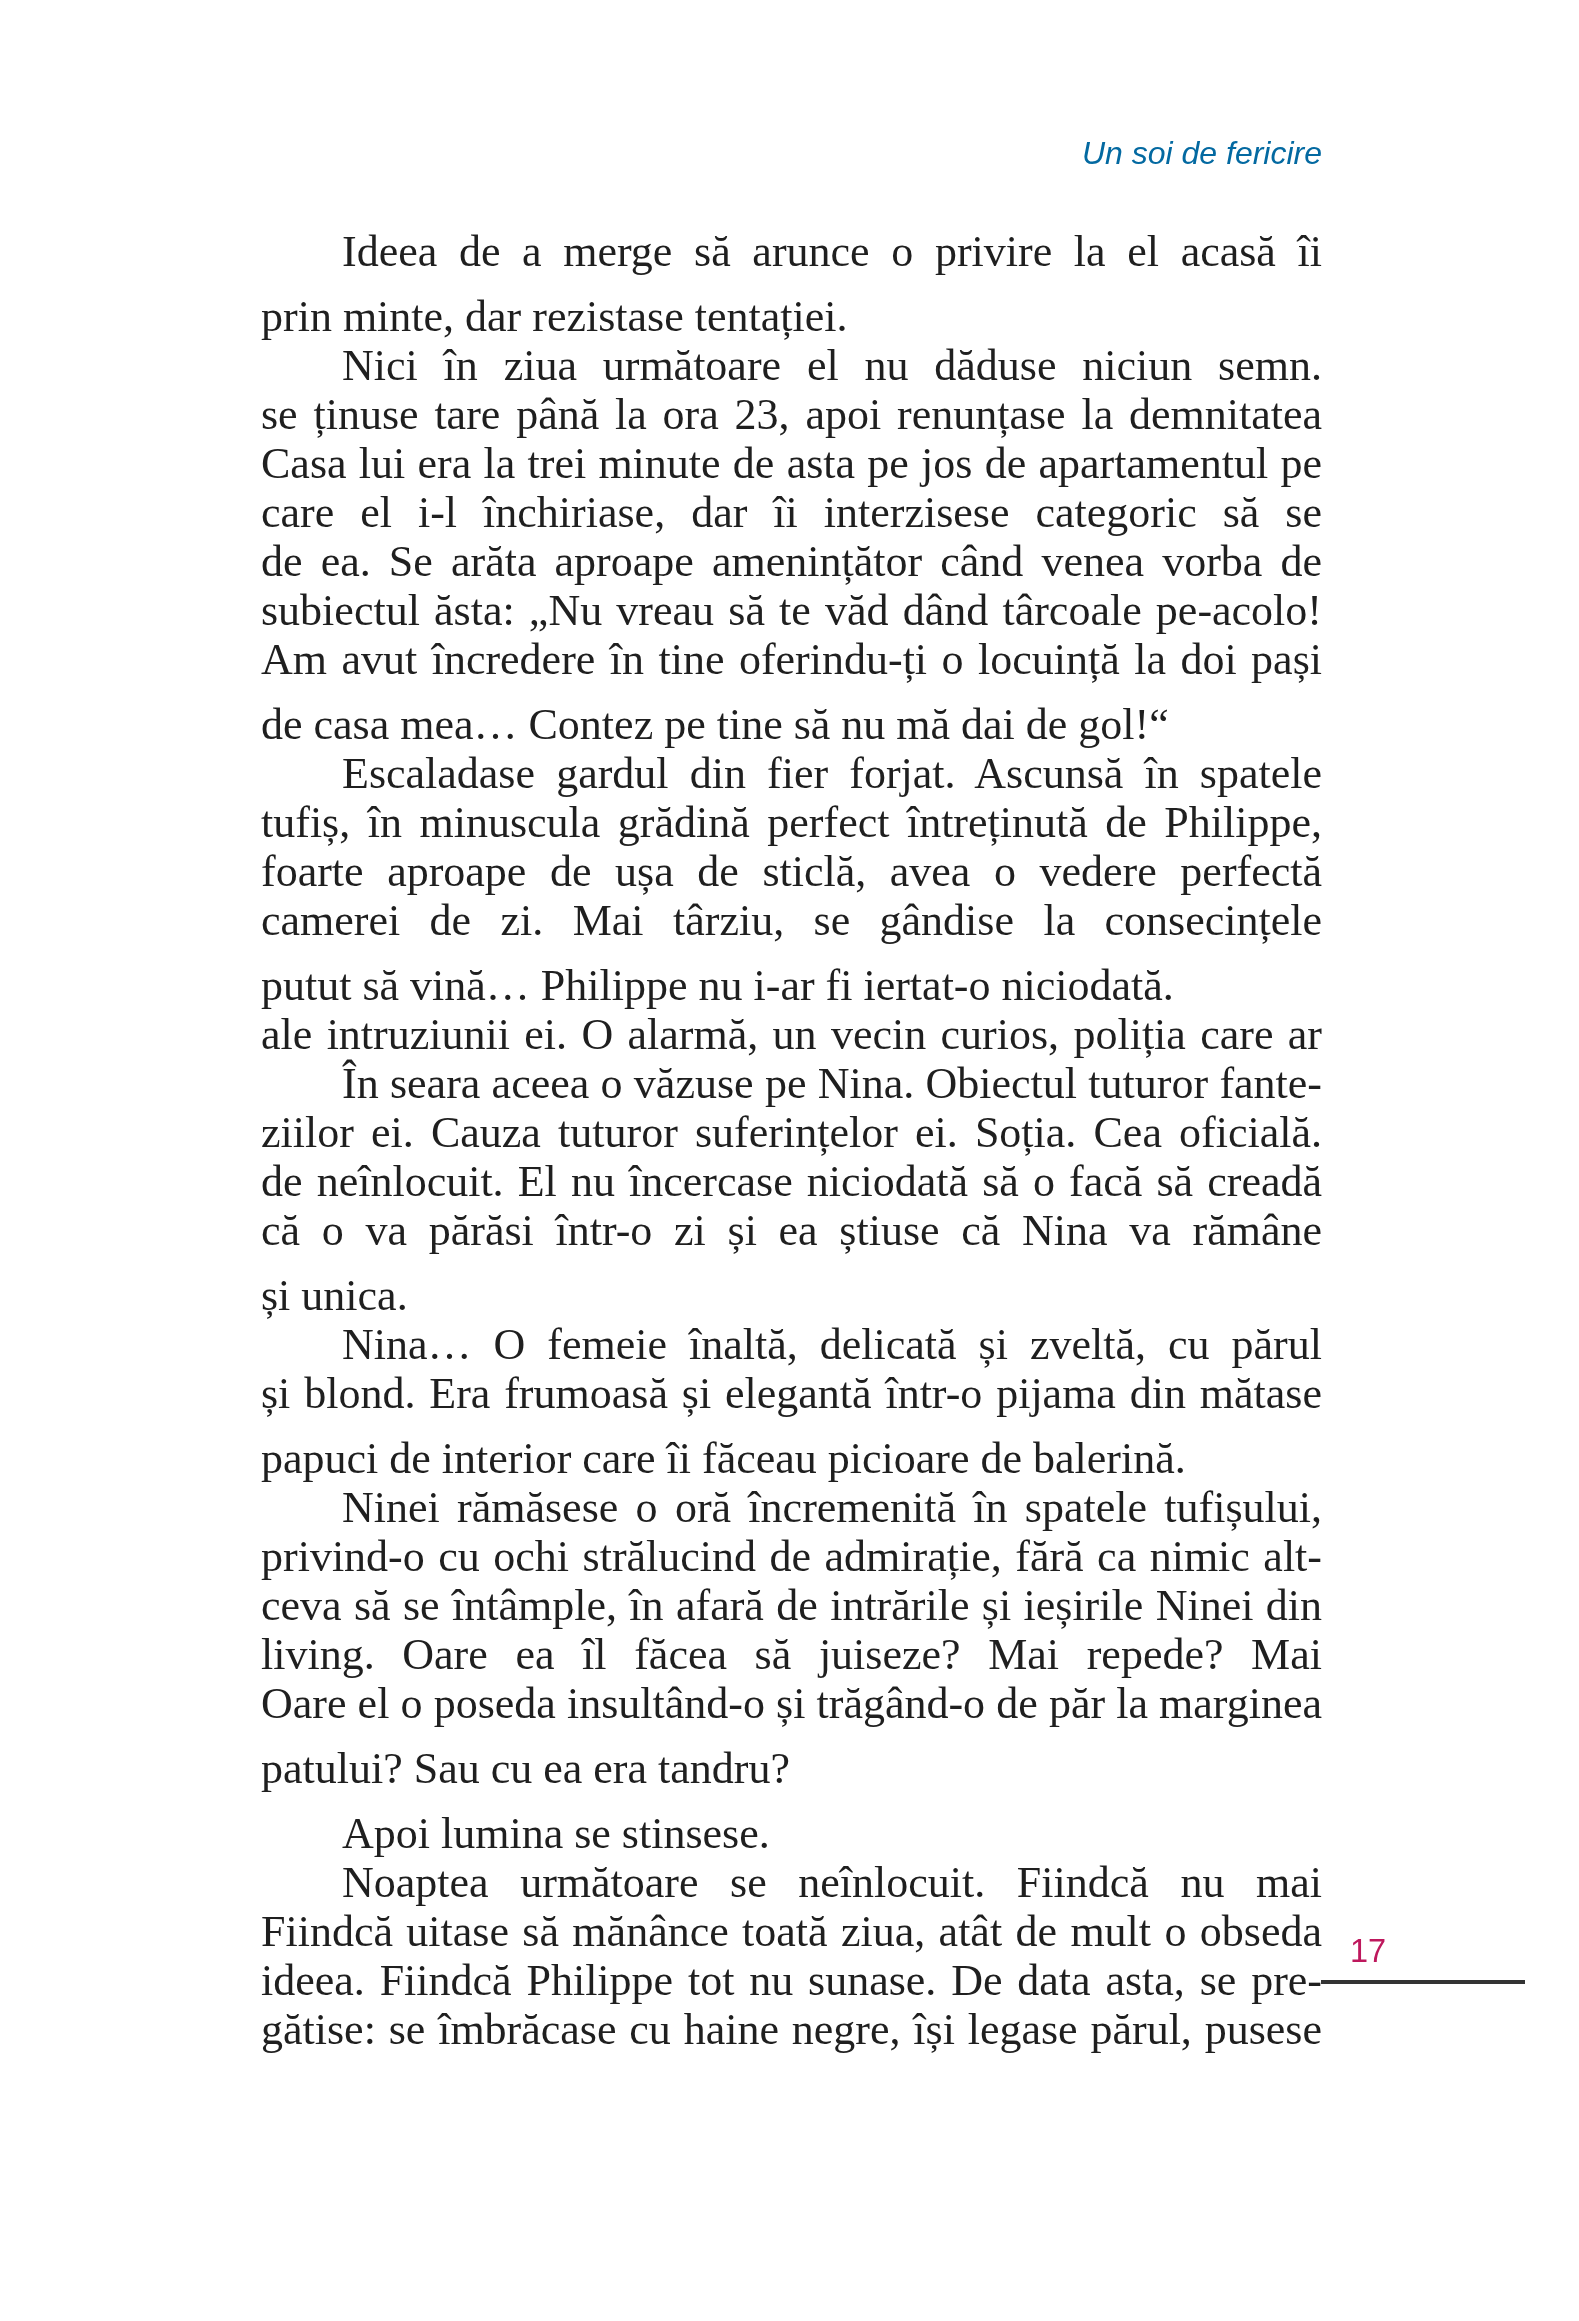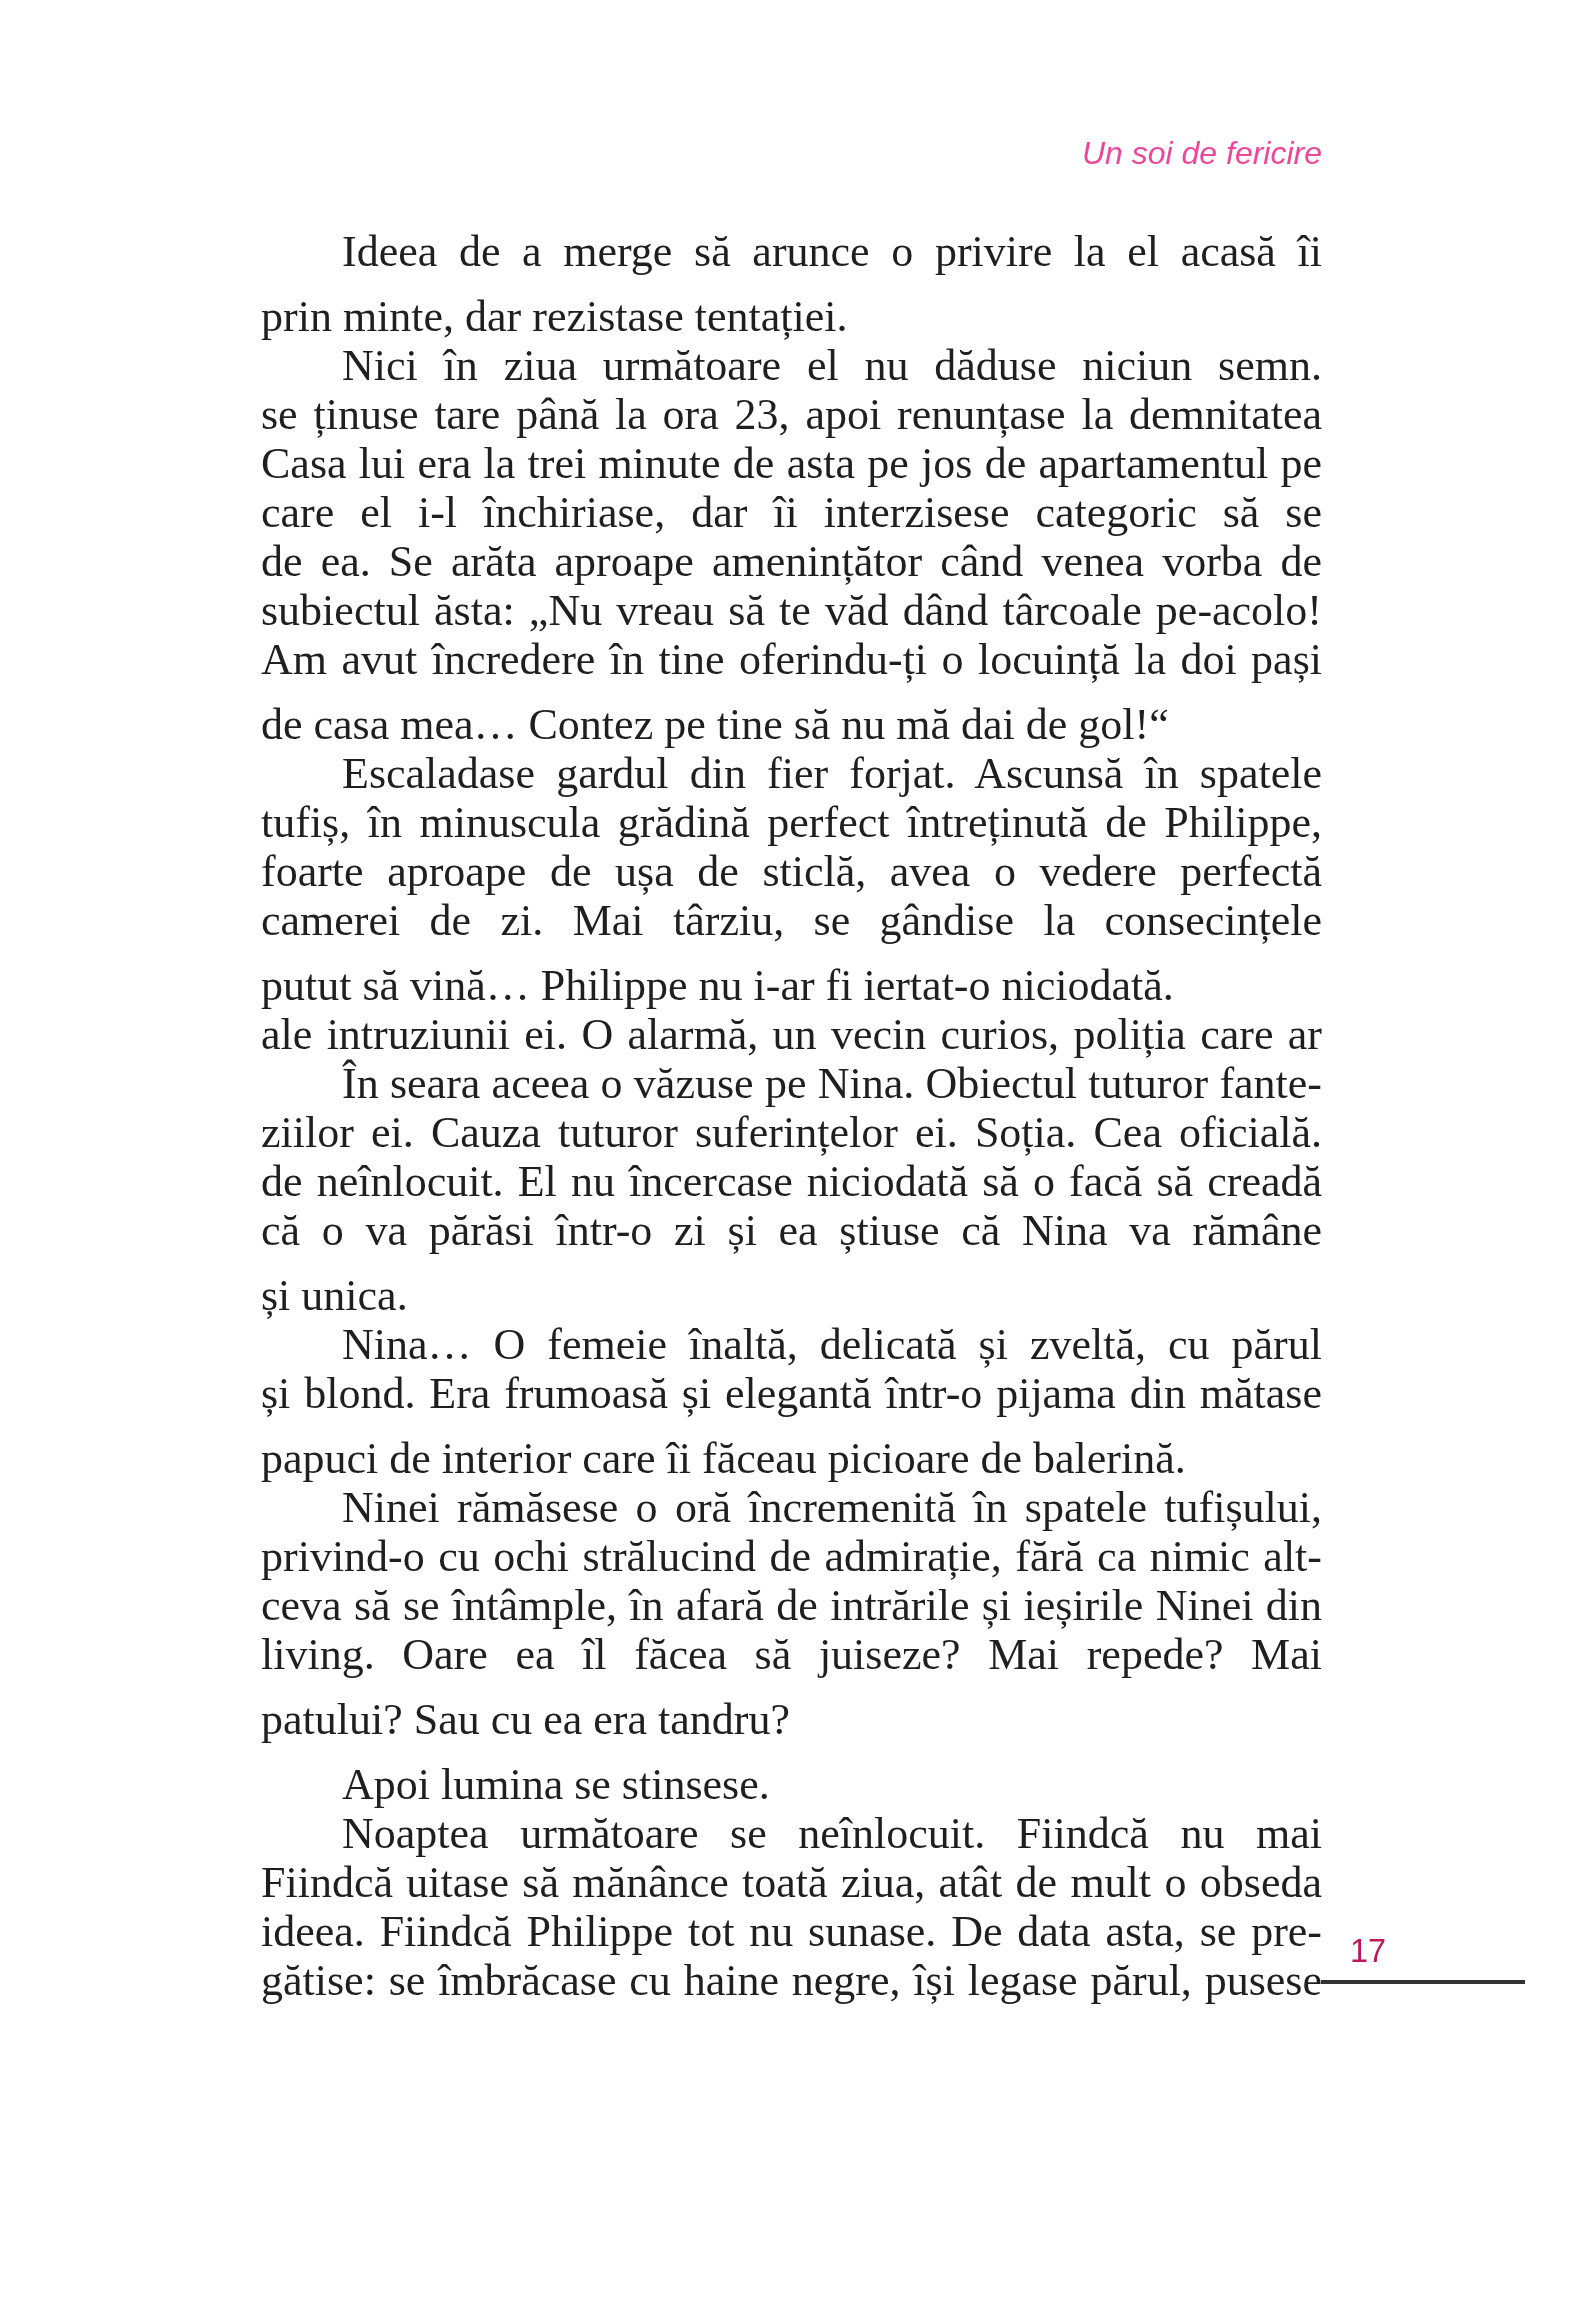--- a/index.html
+++ b/index.html
@@ -20,21 +20,21 @@
   .running-header {
     position: absolute;
     top: 134px;
     left: 261px;
     width: 1061px;
     text-align: right;
     font-family: "Liberation Sans", "DejaVu Sans", sans-serif;
     font-style: italic;
     font-size: 32px;
     line-height: 38px;
-    color: #ec4899;
+    color: #0369a1;
   }
   .text-column {
     position: absolute;
     top: 227px;
     left: 261px;
     width: 1061px;
     font-size: 44px;
     line-height: 49px;
   }
   .line {
@@ -98,20 +98,21 @@
       <div class="line">de neînlocuit. El nu încercase niciodată să o facă să creadă</div>
       <div class="line">că o va părăsi într-o zi și ea știuse că Nina va rămâne singura</div>
       <div class="line para-end">și unica.</div>
       <div class="line indent">Nina… O femeie înaltă, delicată și zveltă, cu părul lung</div>
       <div class="line">și blond. Era frumoasă și elegantă într-o pijama din mătase și</div>
       <div class="line para-end">papuci de interior care îi făceau picioare de balerină.</div>
       <div class="line indent">Ninei rămăsese o oră încremenită în spatele tufișului,</div>
       <div class="line">privind-o cu ochi strălucind de admirație, fără ca nimic alt-</div>
       <div class="line">ceva să se întâmple, în afară de intrările și ieșirile Ninei din</div>
       <div class="line">living. Oare ea îl făcea să juiseze? Mai repede? Mai puternic?</div>
+      <div class="line">Oare el o poseda insultând-o și trăgând-o de păr la marginea</div>
       <div class="line para-end">patului? Sau cu ea era tandru?</div>
       <div class="line indent para-end">Apoi lumina se stinsese.</div>
       <div class="line indent">Noaptea următoare se neînlocuit. Fiindcă nu mai rezista.</div>
       <div class="line">Fiindcă uitase să mănânce toată ziua, atât de mult o obseda</div>
       <div class="line">ideea. Fiindcă Philippe tot nu sunase. De data asta, se pre-</div>
       <div class="line">gătise: se îmbrăcase cu haine negre, își legase părul, pusese</div>
     </div>
 
   <div class="footer">
     <div class="page-number">17</div>

